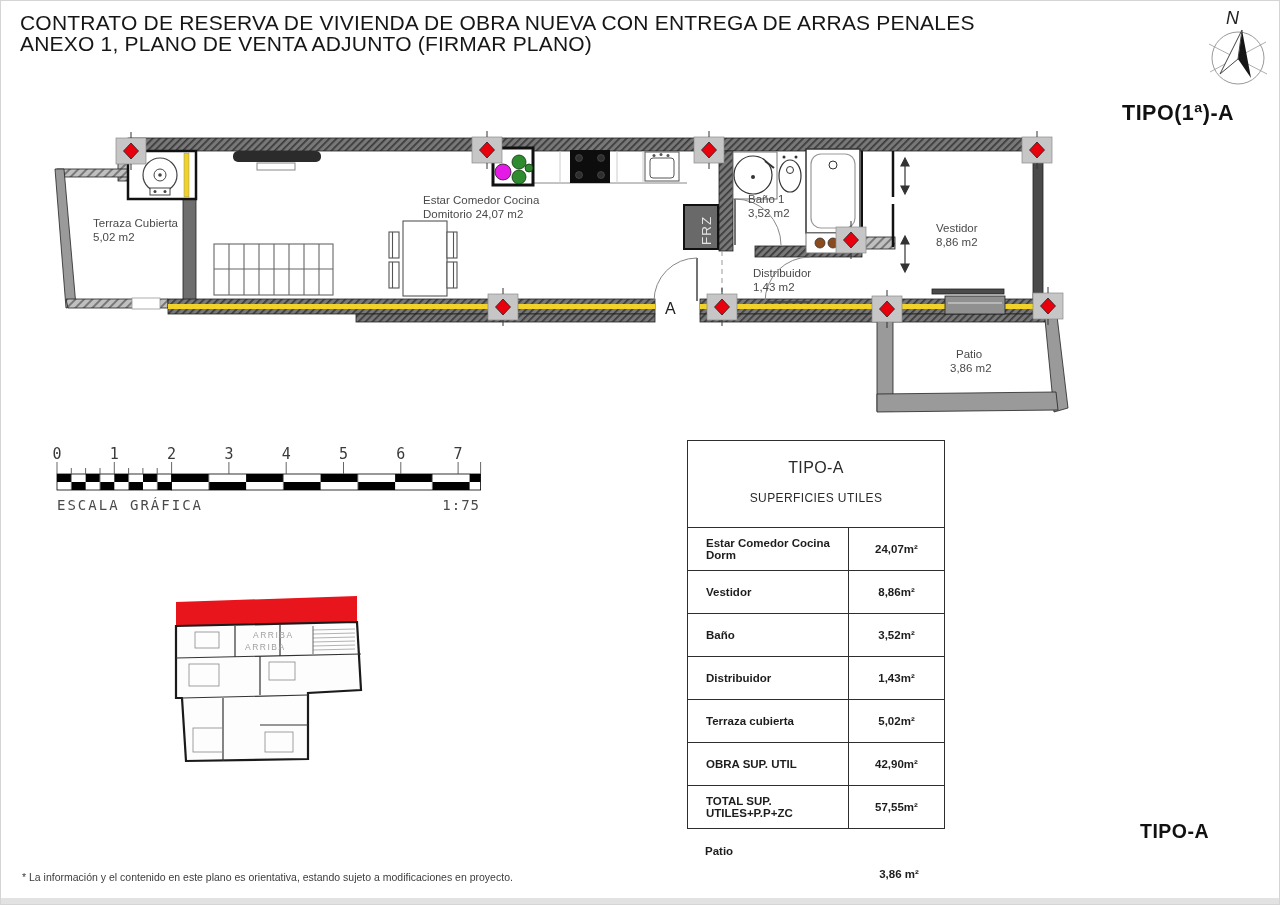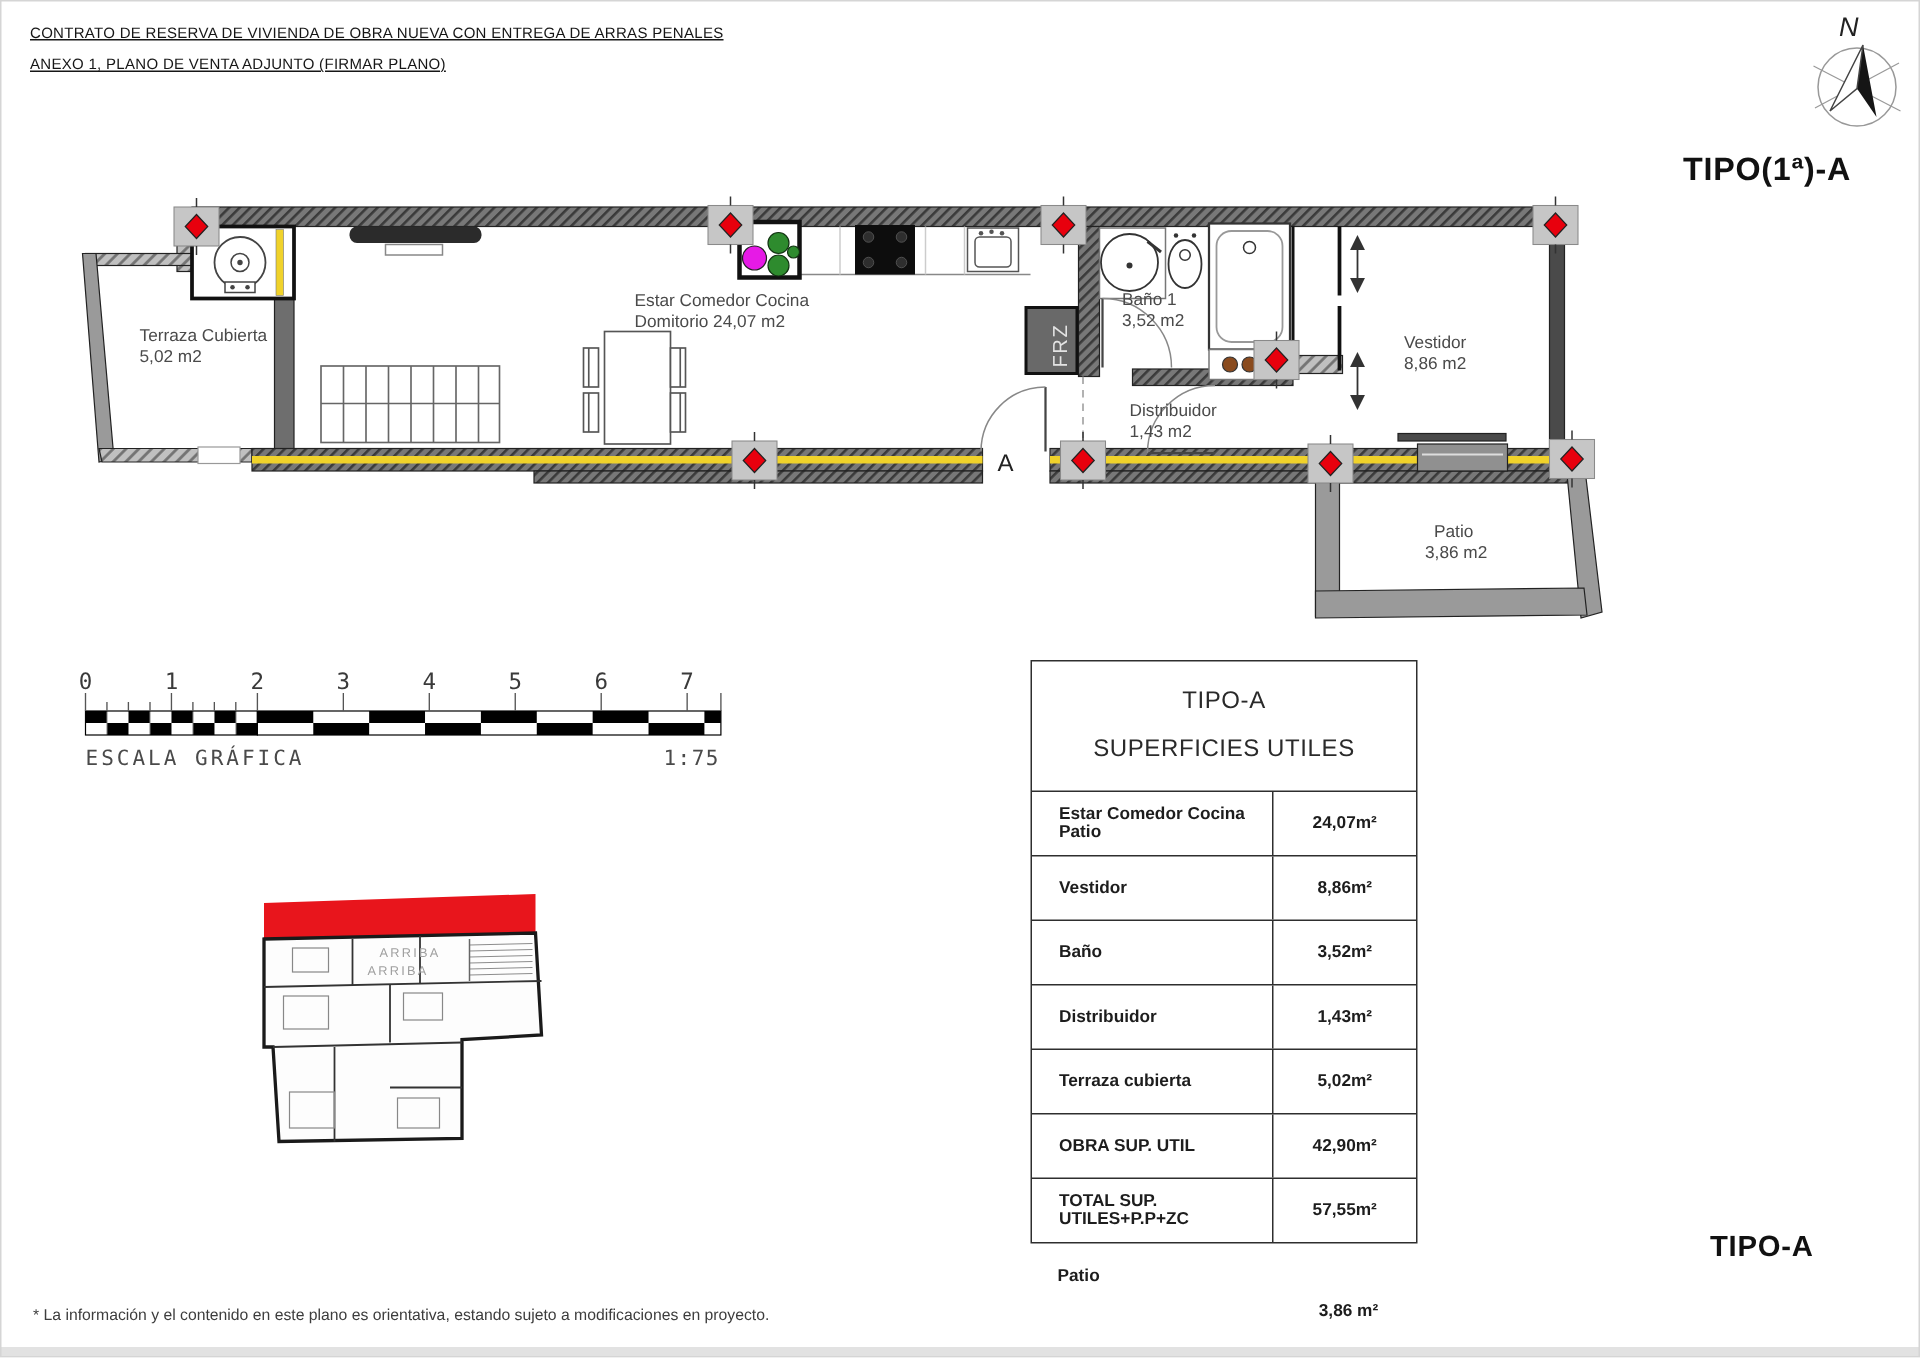--- a/index.html
+++ b/index.html
@@ -1,28 +1,28 @@
 <!DOCTYPE html>
 <html><head>
 <meta charset="utf-8">
 <style>
   * { margin:0; padding:0; box-sizing:border-box; }
   html,body { width:1280px; height:905px; background:#fff; overflow:hidden;
               font-family:"Liberation Sans", sans-serif; position:relative; }
   .abs { position:absolute; }
   
-  #title { left:20px; top:12px; font-size:10px; line-height:21px; color:#161616; letter-spacing:0.2px;text-decoration:underline; }
+  #title { left:20px; top:12px; font-size:21px; line-height:21px; color:#161616; letter-spacing:0.2px; }
   
   #type-top { left:1122px; top:101px; font-size:21.5px; font-weight:bold; color:#111; letter-spacing:0.5px; }
   #type-bottom { left:1140px; top:820px; font-size:19.5px; font-weight:bold; color:#111; letter-spacing:0.5px; }
   
   #surfaces { left:687px; top:440px; width:258px; border:1.6px solid #2e2e2e; background:#fff; }
   #surfaces .hdr { height:86px; text-align:center; color:#2a2a2a; }
   #surfaces .hdr .h1 { padding-top:18px; font-size:16px; letter-spacing:0.4px; }
-  #surfaces .hdr .h2 { padding-top:14px; font-size:16px; letter-spacing:0.4px; }
+  #surfaces .hdr .h2 { padding-top:14px; font-size:12px; letter-spacing:0.4px; }
   #surfaces .trow { display:flex; height:43px; border-top:1.4px solid #2e2e2e; }
   #surfaces .tl { width:169px; display:flex; align-items:center; padding-left:18px;
                   font-size:11.5px; font-weight:bold; color:#1d1d1d; }
   #surfaces .tv { width:102px; border-left:1.4px solid #2e2e2e; display:flex; align-items:center;
                   justify-content:center; font-size:11.5px; font-weight:bold; color:#1d1d1d; }
   #patio-row { left:687px; top:838px; width:258px; display:flex; height:26px; }
   #patio-row .tl { width:169px; display:flex; align-items:center; padding-left:18px;
                    font-size:11.5px; font-weight:bold; color:#1d1d1d; }
   #patio-row .tv { width:86px; display:flex; align-items:center; justify-content:center;
                    font-size:11.5px; font-weight:bold; color:#1d1d1d;margin-top:36px; }
@@ -325,21 +325,21 @@
 
 <div class="abs" id="type-top">TIPO(1ª)-A</div>
 <div class="abs" id="type-bottom">TIPO-A</div>
 
 <div class="abs" id="surfaces">
   <div class="hdr">
     <div class="h1">TIPO-A</div>
     <div class="h2">SUPERFICIES UTILES</div>
   </div>
   <div class="trow">
-    <div class="tl">Estar Comedor Cocina Patio</div>
+    <div class="tl">Estar Comedor Cocina Dorm</div>
     <div class="tv">24,07m²</div>
   </div>
   <div class="trow">
     <div class="tl">Vestidor</div>
     <div class="tv">8,86m²</div>
   </div>
   <div class="trow">
     <div class="tl">Baño</div>
     <div class="tv">3,52m²</div>
   </div>

